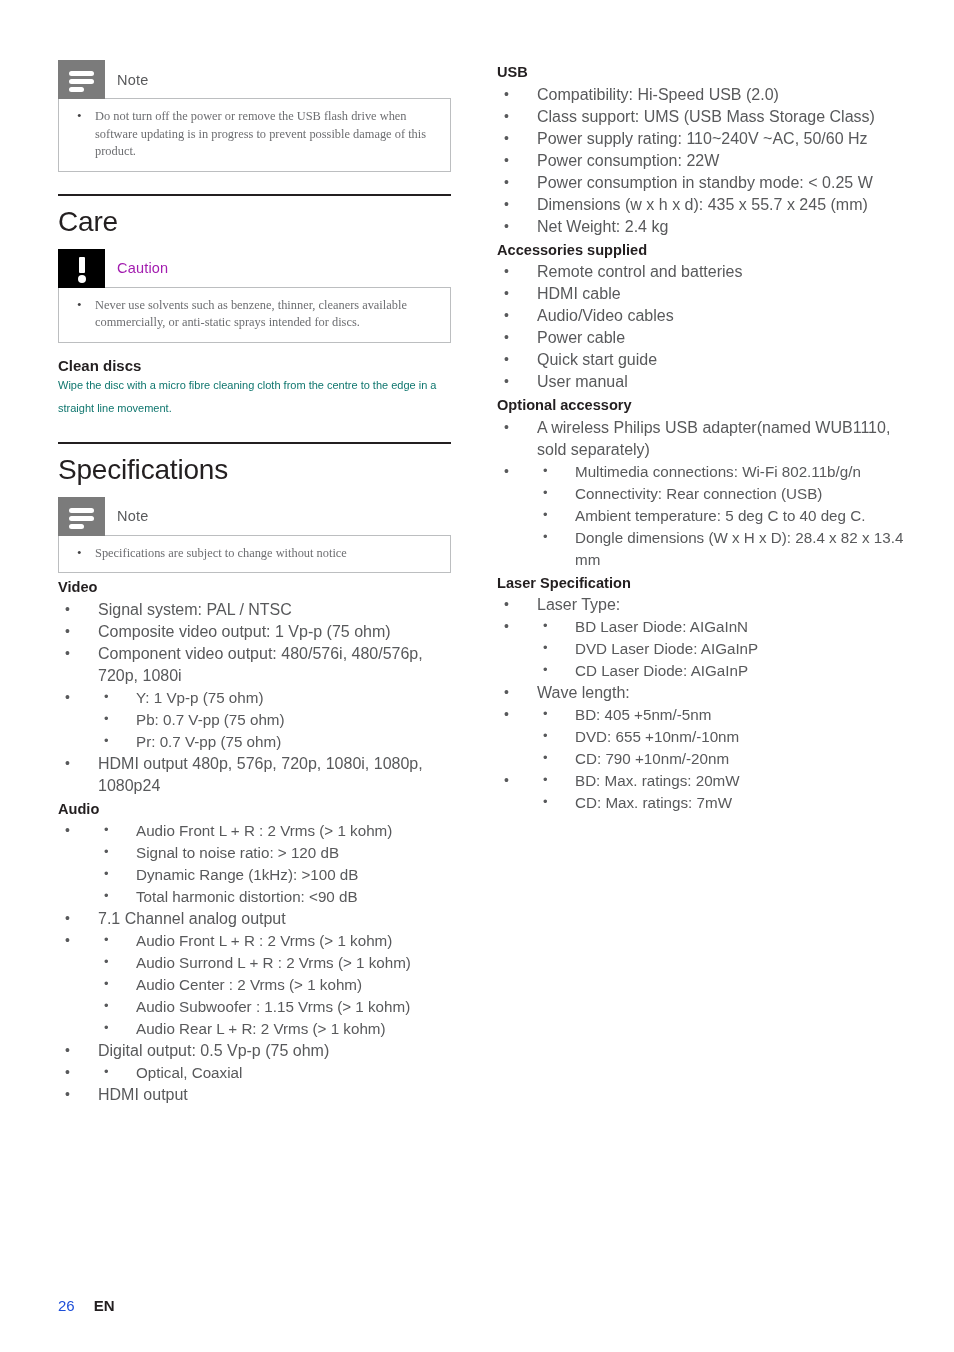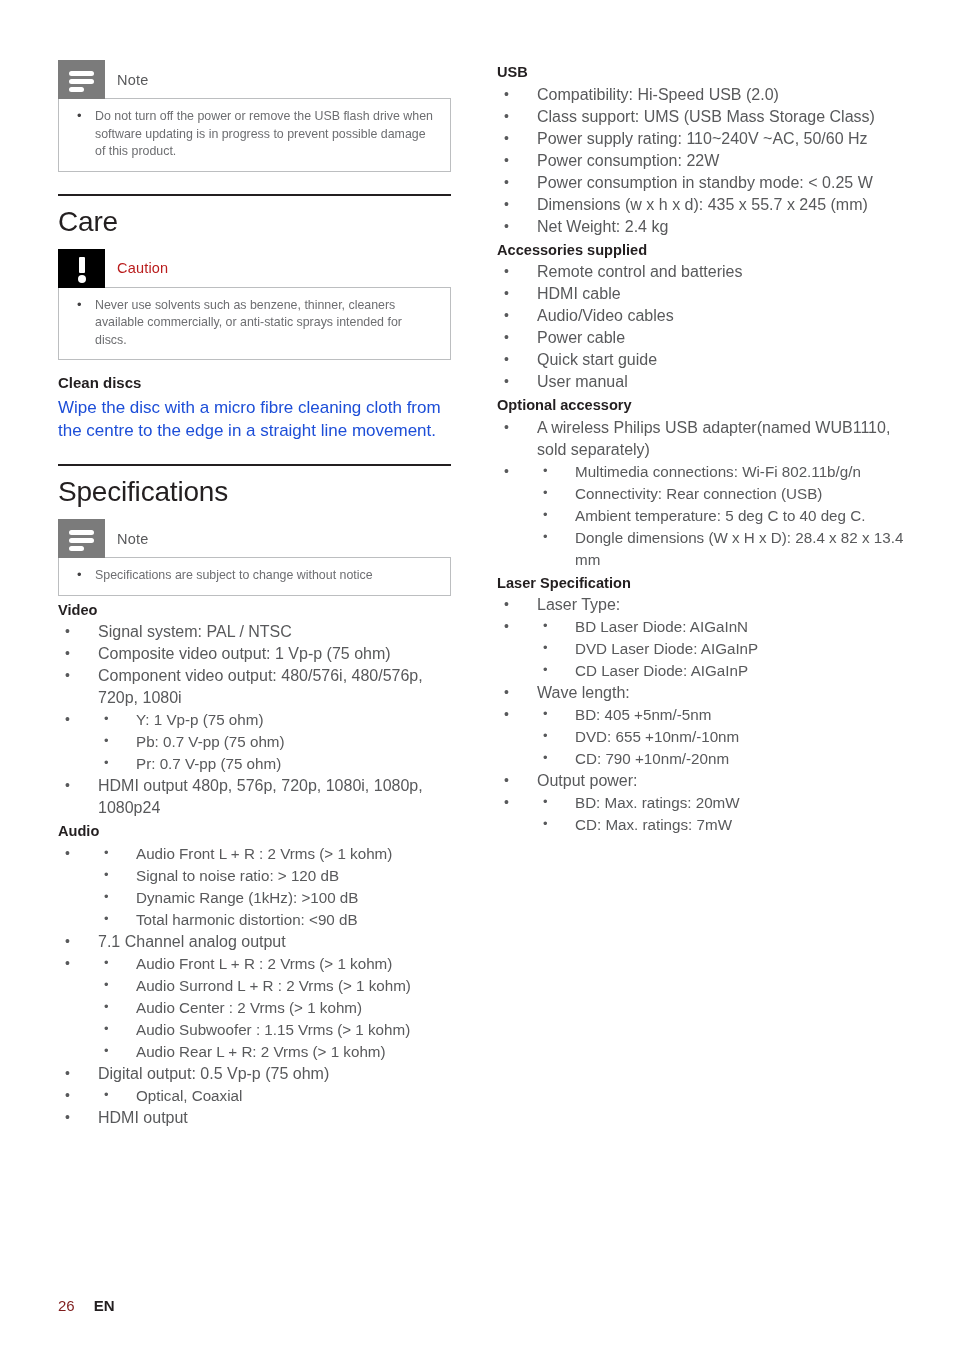--- a/index.html
+++ b/index.html
@@ -47,25 +47,26 @@
   .excl-dot {
     position:absolute; left:20px; top:26px;
     width:8px; height:8px; background:#ffffff; border-radius:50%;
   }
   .callout-title {
     padding-left:12px;
     font-size:14.5px;
     color:#58595b;
     letter-spacing:0.2px;
   }
-  .callout-title.dark { color:#b91c1c; font-weight:400; }
+  .callout-title.dark { color:#a21caf; font-weight:400; }
   .callout-body {
     border:1px solid #bcbec0;
     margin-top:-1px;
     padding:9px 14px 10px 14px;
+    font-family:Liberation Serif, serif;
   }
   .callout-body ul { list-style:none; }
   .callout-body li {
     position:relative;
     padding-left:22px;
     font-size:12.4px;
     line-height:17.5px;
     color:#6d6e71;
   }
   .callout-body li::before {
@@ -88,27 +89,26 @@
     letter-spacing:-0.2px;
     line-height:34px;
   }
 
   
   h3.sub {
     font-size:15px;
     font-weight:700;
     color:#231f20;
     margin-top:14px;
-    margin-bottom:5px;
     letter-spacing:0px;
   }
   p.body {
-    font-size:17px;
+    font-size:11px;
     line-height:23px;
-    color:#1d4ed8;
+    color:#0f766e;
     font-weight:300;
   }
 
   
   h4.spec-head {
     font-size:14.6px;
     font-weight:700;
     color:#231f20;
     line-height:21.5px;
     margin-top:2px;
@@ -145,21 +145,21 @@
   }
   li.nb { padding-left:40px; }
   li.nb::before { content:none; }
 
   
   .footer {
     position:absolute;
     left:58px; bottom:38px;
     display:flex; align-items:baseline; gap:19px;
   }
-  .footer .pnum { font-size:15px; color:#7f1d1d; font-weight:300; }
+  .footer .pnum { font-size:15px; color:#1d4ed8; font-weight:300; }
   .footer .lang { font-size:15px; color:#231f20; font-weight:700; }
 </style>
 </head>
 <body>
 
 <div class="page">
   <div class="columns">
 
     <div class="col">
 
@@ -330,21 +330,20 @@
               </ul>
             </li>
             <li>Wave length:</li>
             <li class="nb">
               <ul class="lvl2">
                 <li>BD: 405 +5nm/-5nm</li>
                 <li>DVD: 655 +10nm/-10nm</li>
                 <li>CD: 790 +10nm/-20nm</li>
               </ul>
             </li>
-            <li>Output power:</li>
             <li class="nb">
               <ul class="lvl2">
                 <li>BD: Max. ratings: 20mW</li>
                 <li>CD: Max. ratings: 7mW</li>
               </ul>
             </li>
           </ul>
       </div>
 
     </div>

